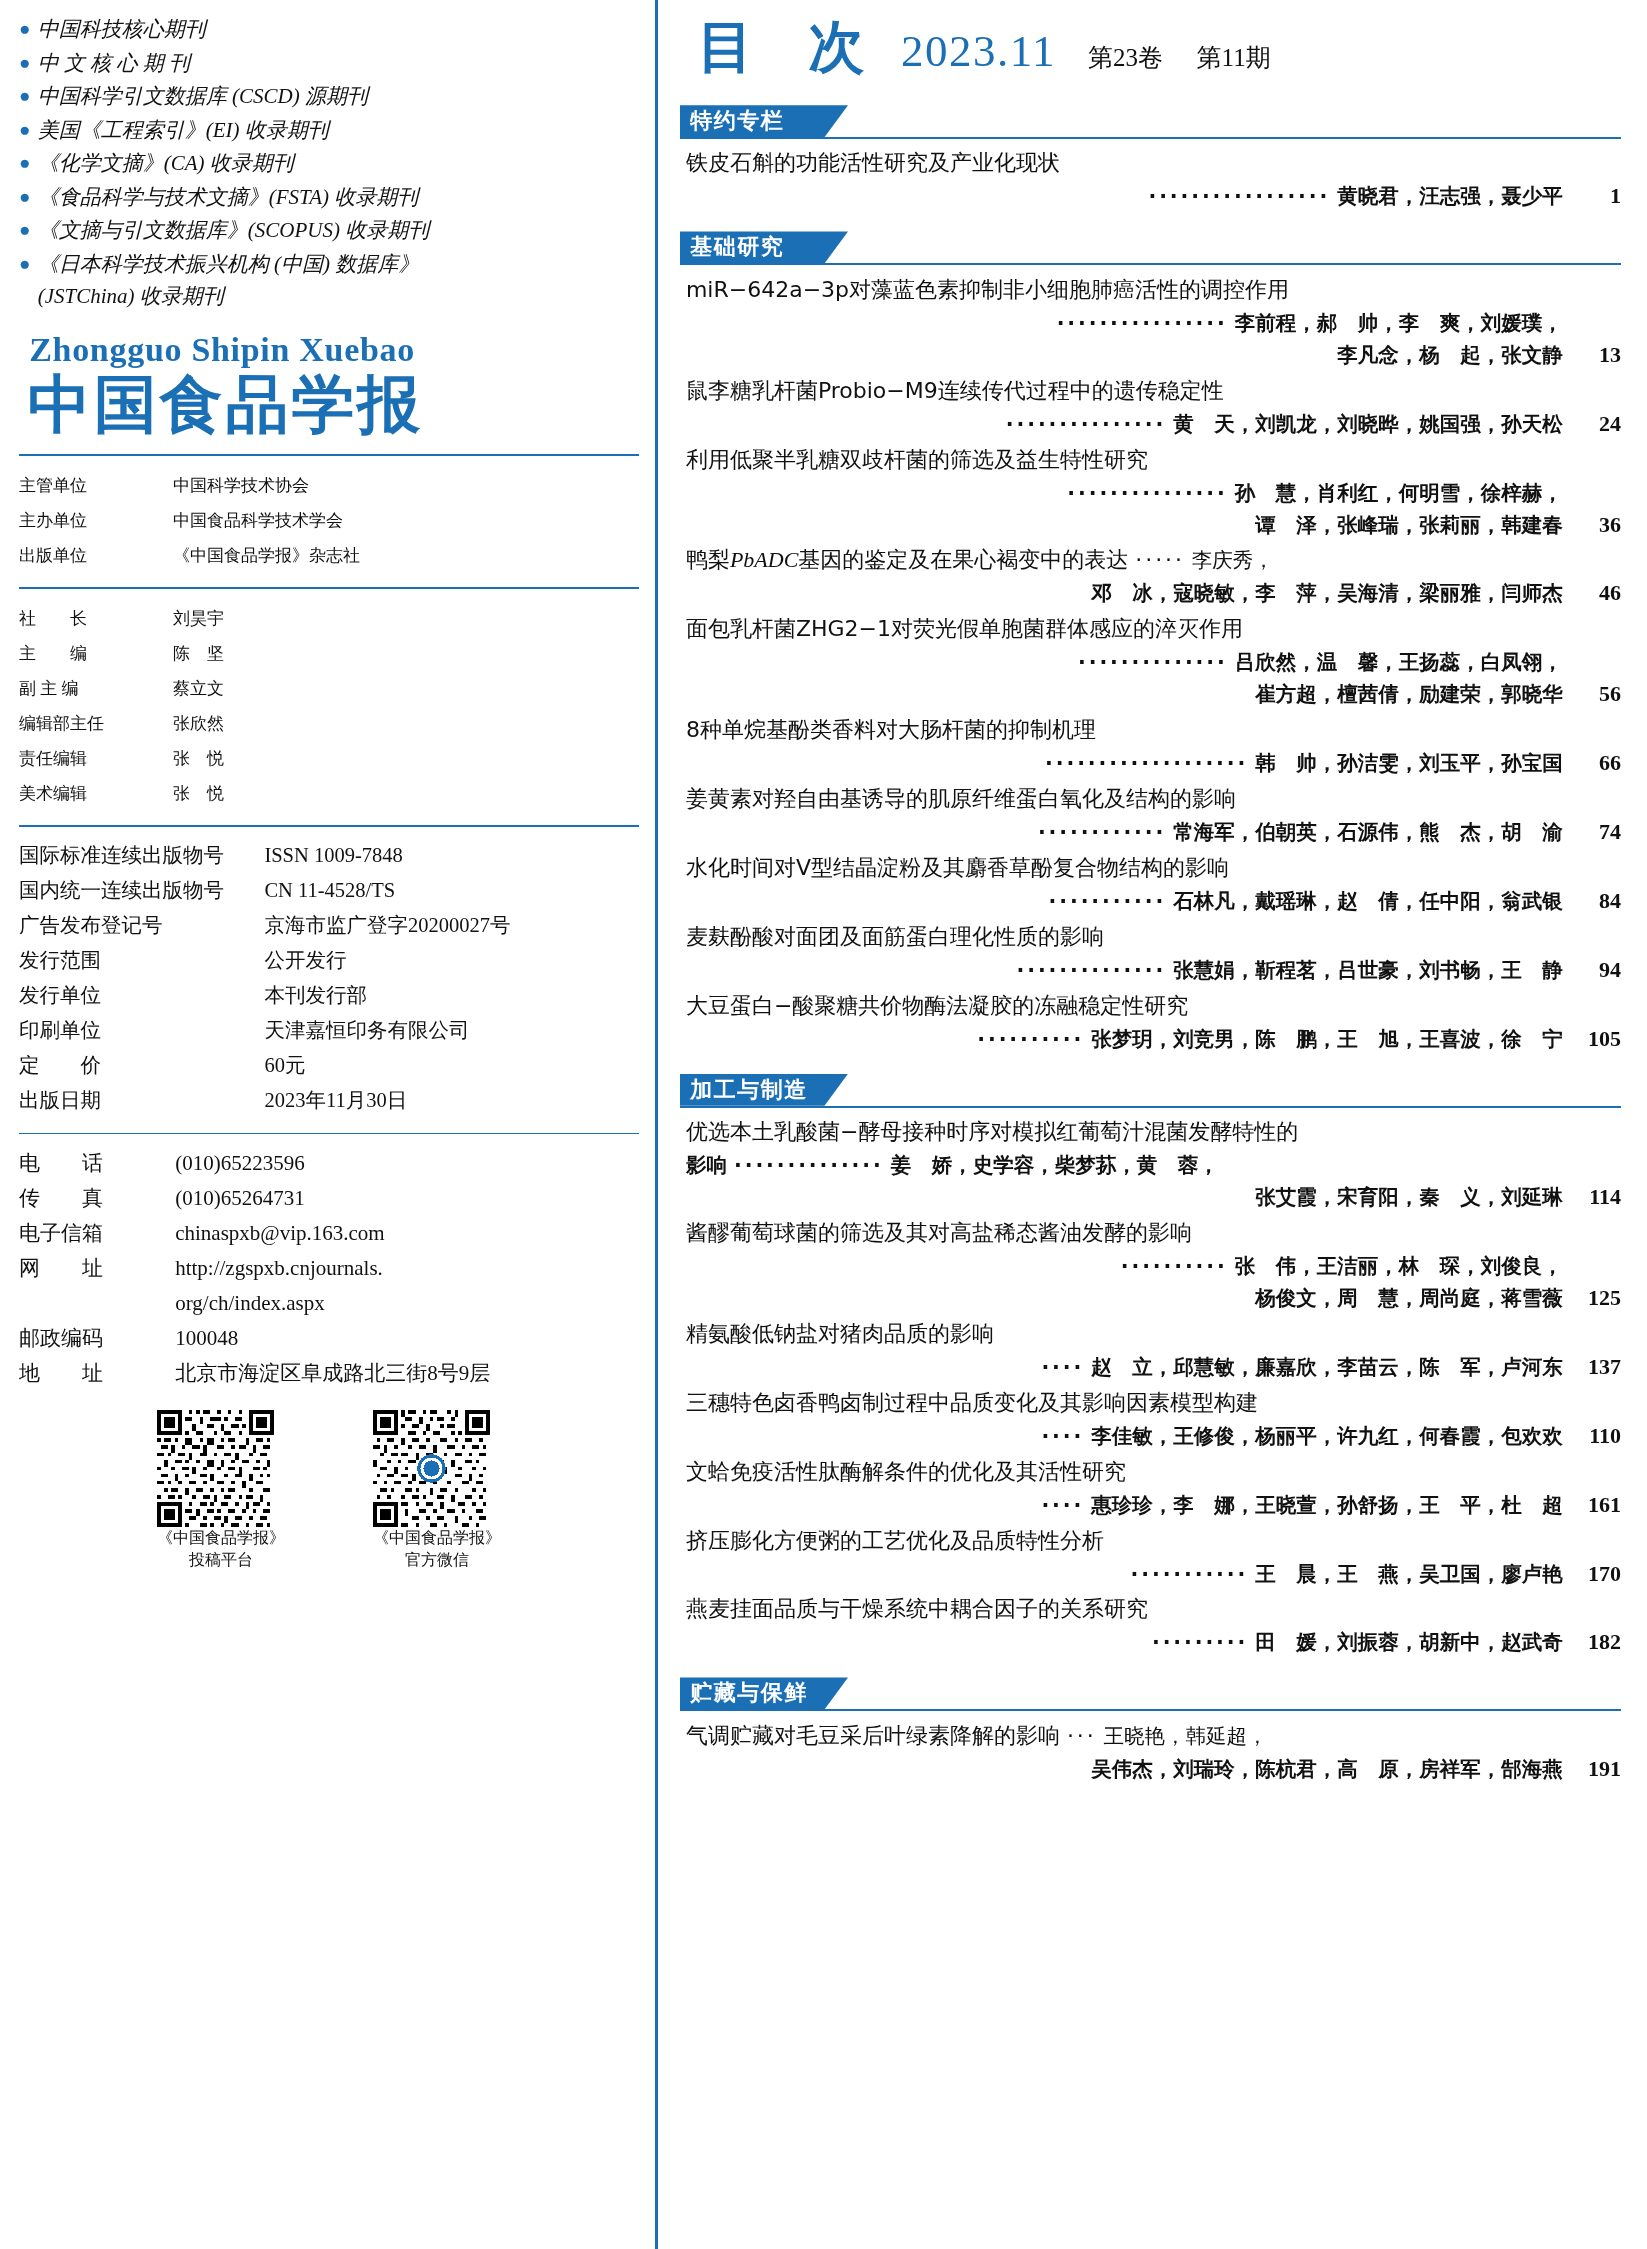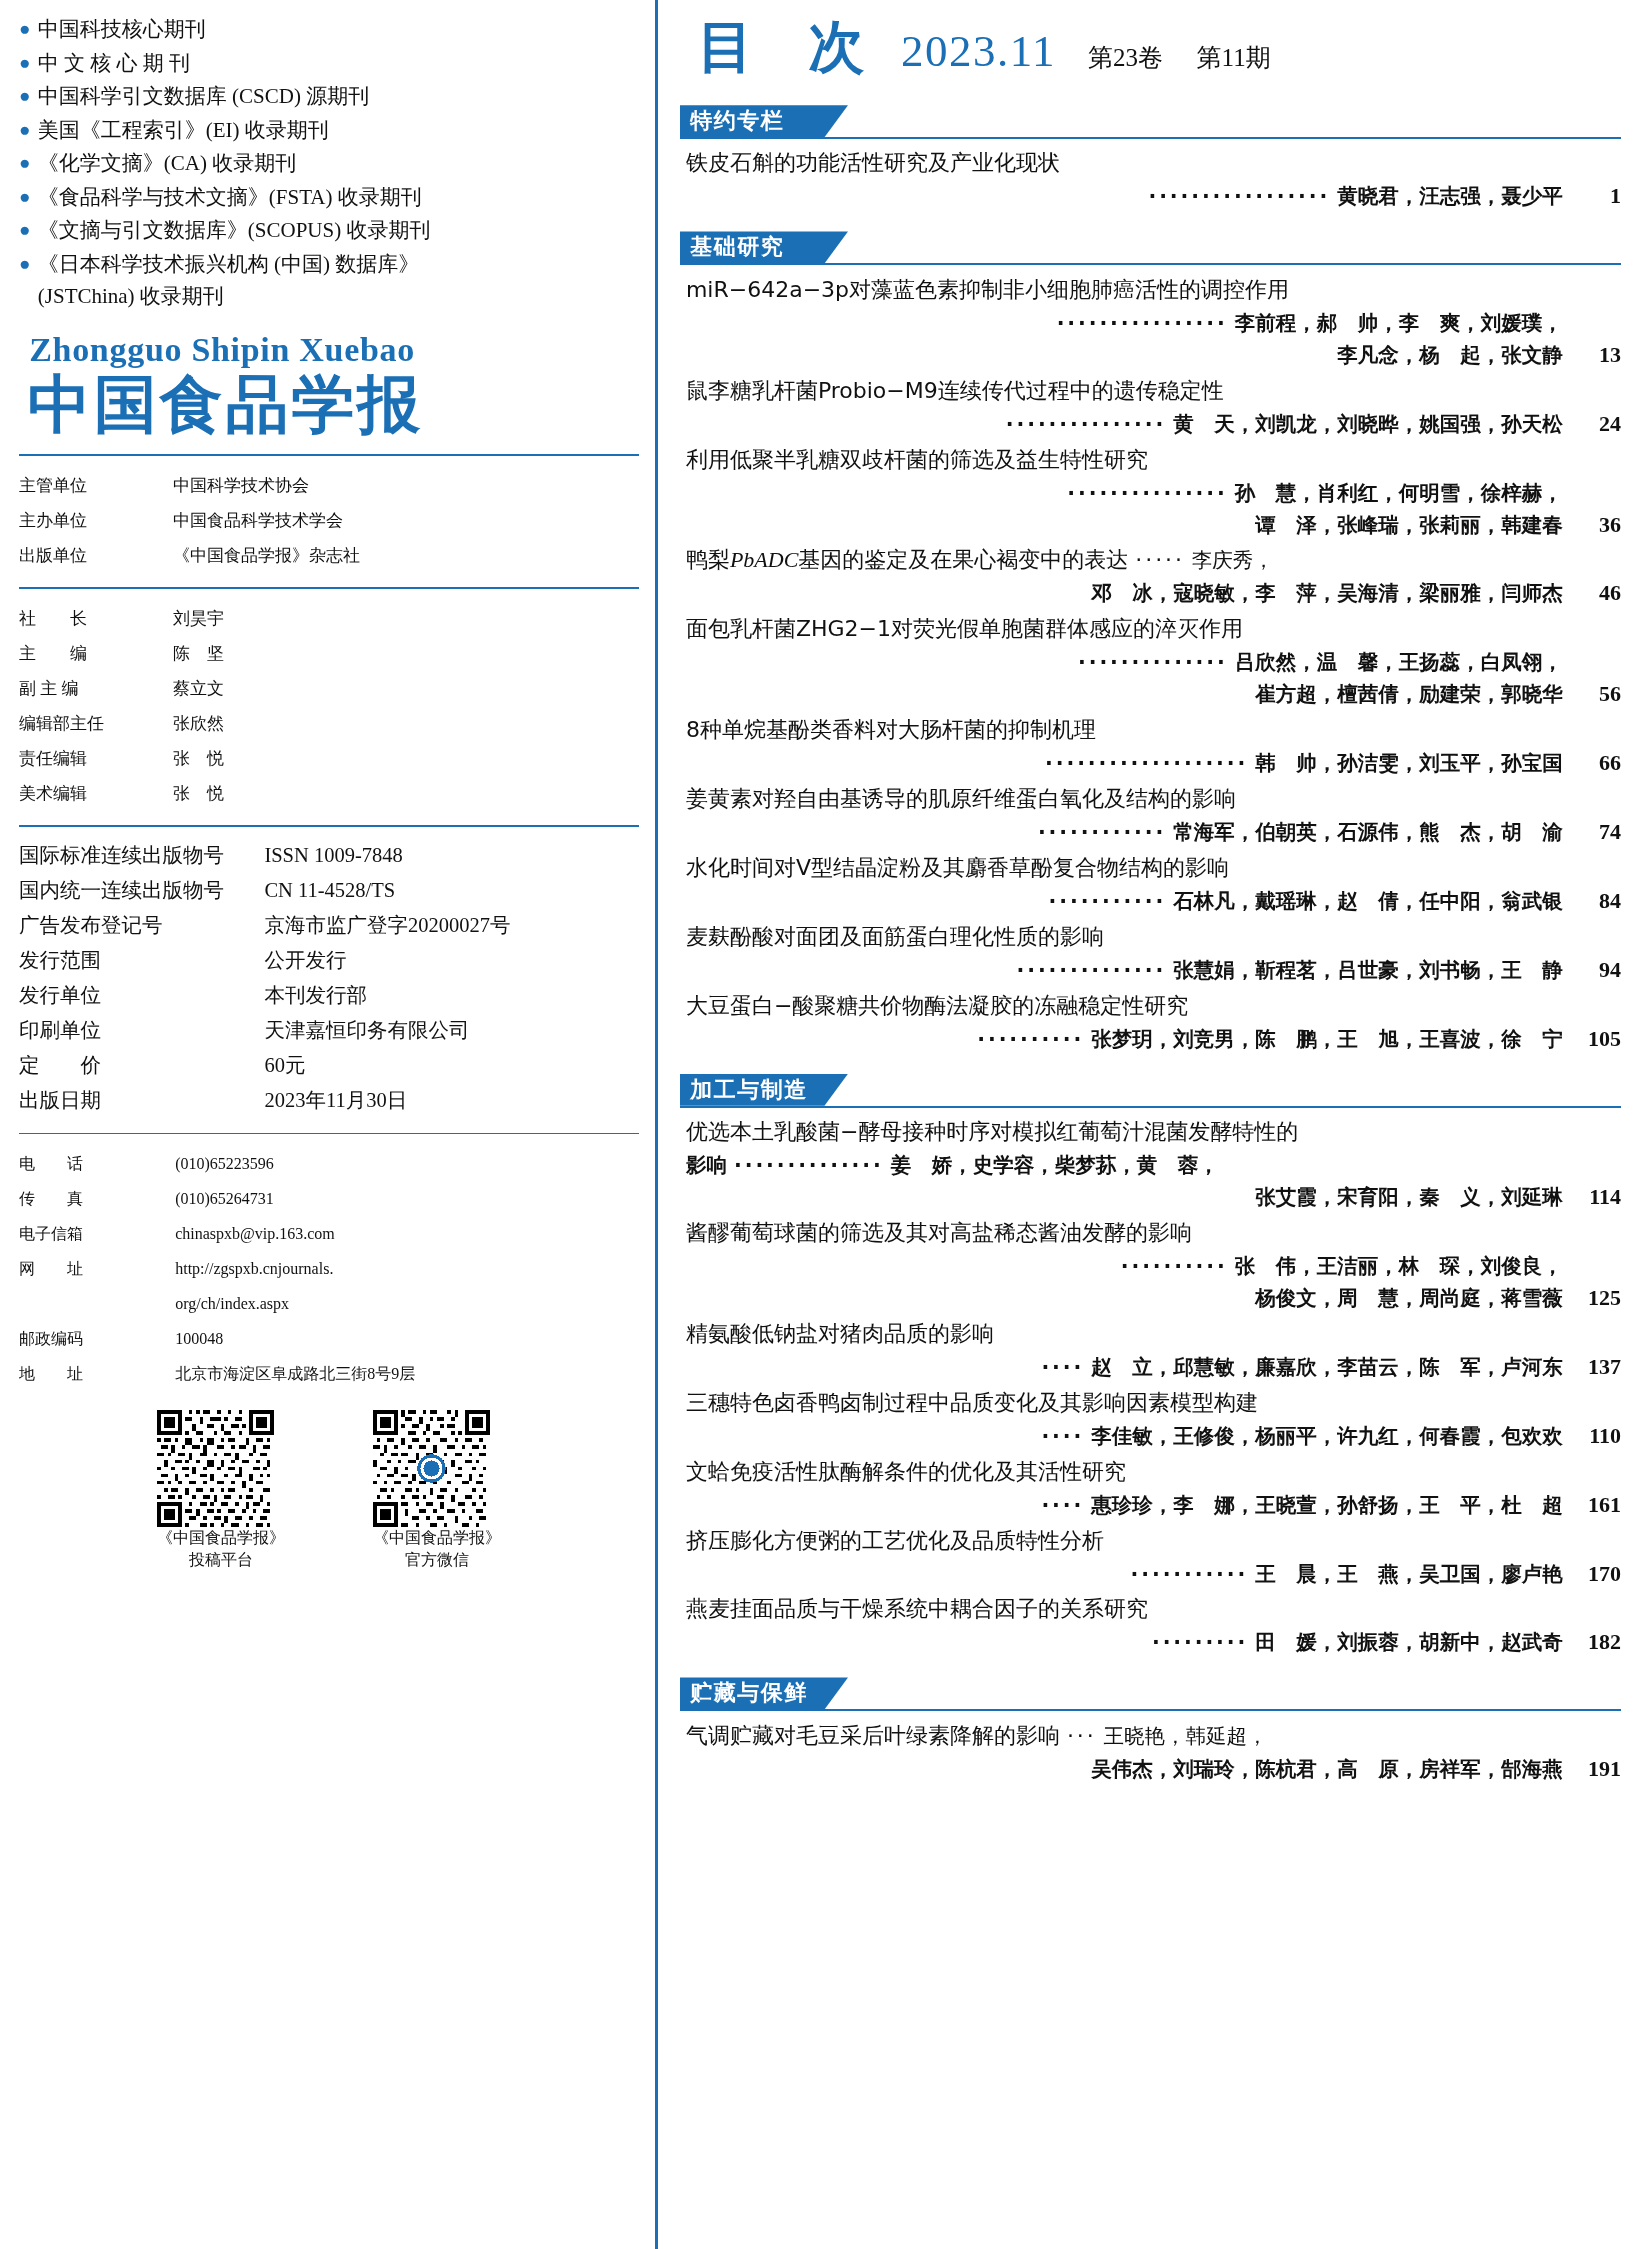--- a/index.html
+++ b/index.html
@@ -24,21 +24,21 @@
   }
   .idx-list{margin:0;padding:0;list-style:none;}
   .idx-list li{
     display:flex;align-items:flex-start;
     font-size:21px;line-height:32px;color:#111;
     margin-bottom:1.5px;
   }
   .bullet{
     color:#1b6fb5;font-size:19px;line-height:32px;margin-right:7.3px;flex:0 0 auto;
   }
-  .idx-text{flex:1;}
+  .idx-text{flex:1;font-style:italic;}
   .idx-sub{display:block;}
 
   .pinyin{
     margin:19px 0 0 10.2px;
     font-size:34px;
     letter-spacing:0.7px;
     color:#1b6fb5;
     font-family:"Liberation Serif", serif;
     font-weight:700;
   }
@@ -59,21 +59,21 @@
   table.meta td{
     font-size:17px;line-height:35px;color:#111;vertical-align:top;padding:0;
   }
   td.lbl{width:154px;white-space:nowrap;}
   td.val{padding-left:10.2px;}
 
   table.meta2 td{font-size:20.5px;line-height:35px;}
   table.meta2 td.lbl{width:241px;}
   table.meta2 td.val{padding-left:4.4px;}
 
-  table.meta3 td{font-size:16px;line-height:35px;}
+  table.meta3 td{font-size:21px;line-height:35px;}
   table.meta3 td.lbl{width:146px;}
   table.meta3 td.val{padding-left:10.2px;word-break:break-all;}
 
   .qr-wrap{display:flex;justify-content:center;gap:88px;margin-top:19px;}
   .qr-item{text-align:center;}
   .qr-box{width:117px;height:117px;position:relative;background:#fff;}
   .qr-cap{font-size:16px;line-height:22px;margin-top:0;color:#111;}
 
   
   .right{

